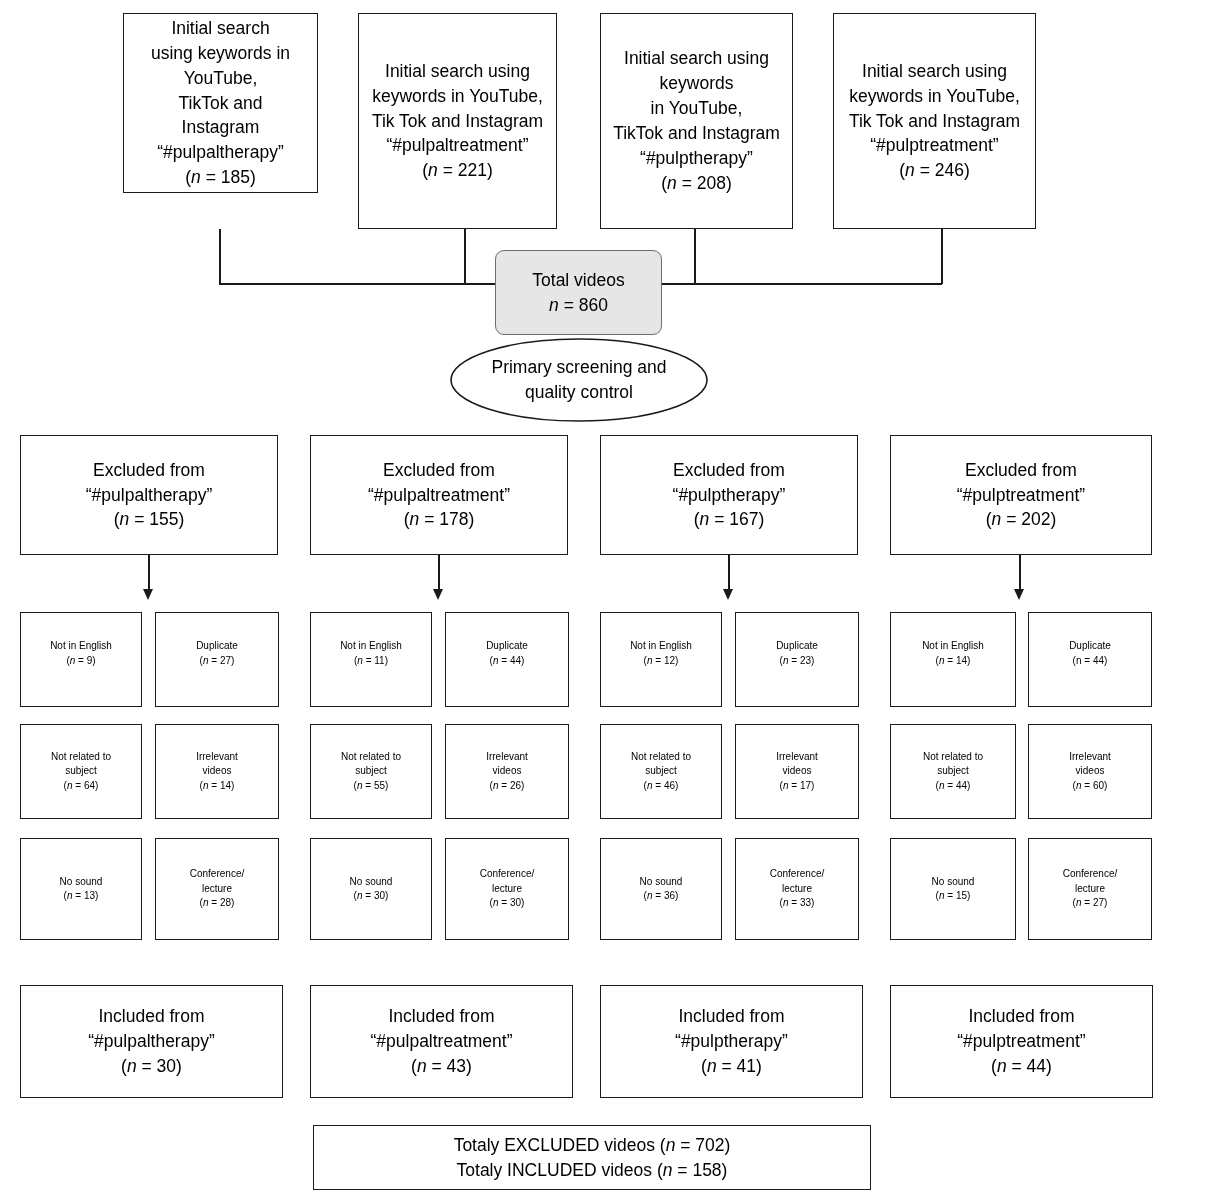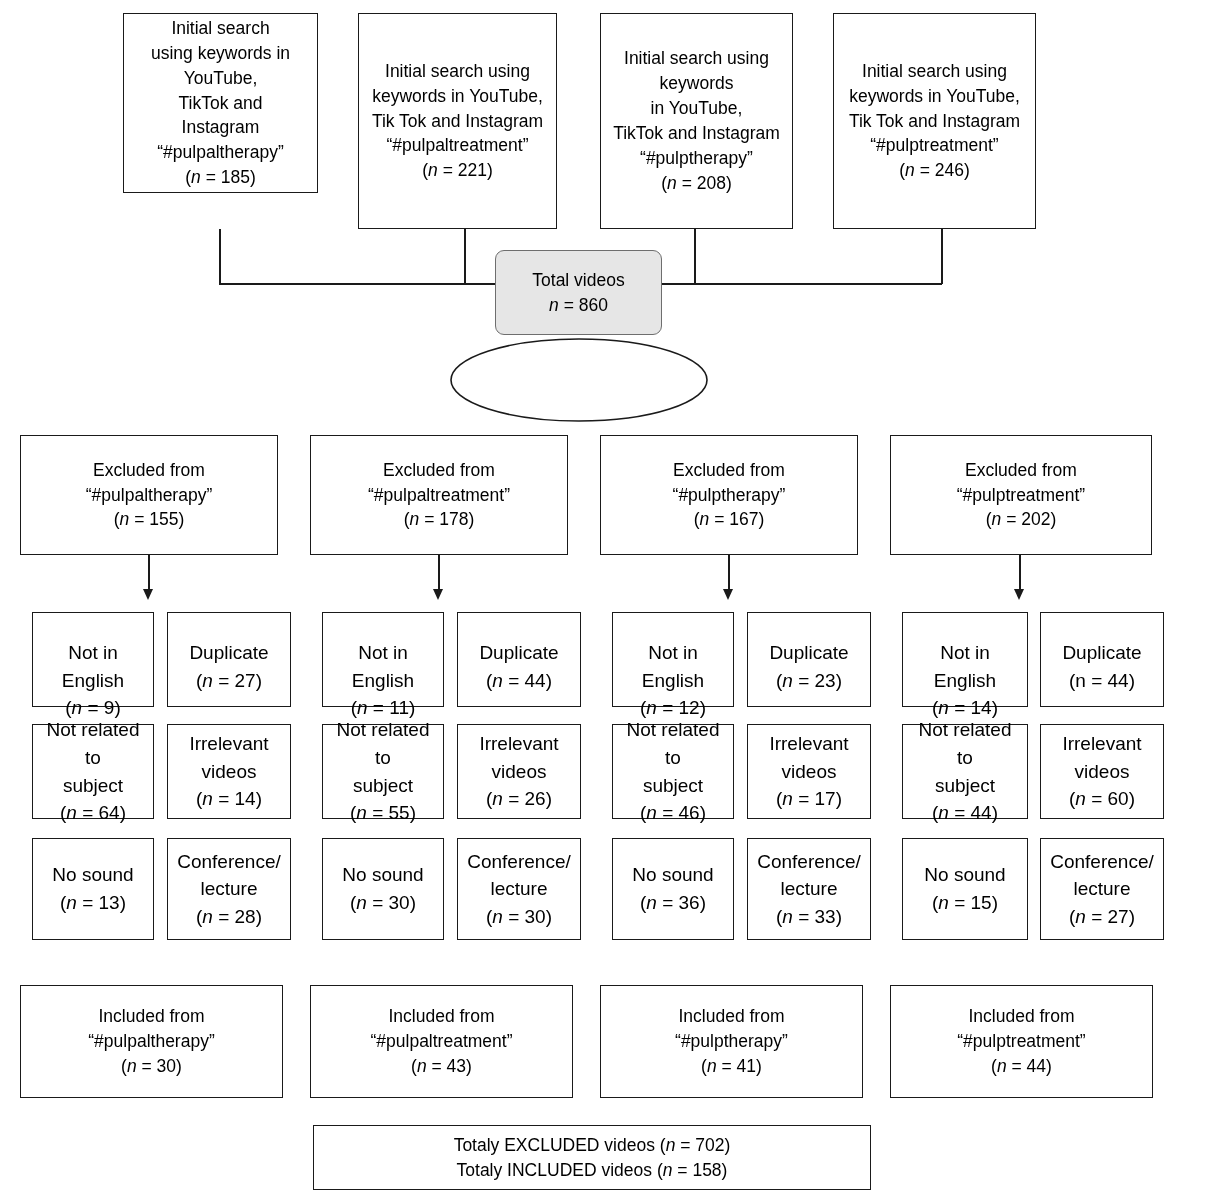--- a/index.html
+++ b/index.html
@@ -52,23 +52,22 @@
     position: absolute;
     top: 0; left: 0;
   }
   .ellipse-wrap .etext {
     position: relative;
     z-index: 2;
   }
   .excluded-box { font-size: 17.5px; }
   .included-box { font-size: 17.5px; }
   .reason-box {
-    font-size: 19px;
+    font-size: 10px;
     line-height: 1.45;
-    margin-left: 12px;
   }
   .reason-box.align-top .inner { margin-bottom: auto; margin-top: 26px; }
   .totals-box { font-size: 17.5px; }
   .ital { font-style: italic; }
   .line {
     position: absolute;
     background: #1a1a1a;
   }
   .vline { width: 1.6px; }
   .hline { height: 1.6px; }
@@ -110,20 +109,21 @@
     <div class="inner">
       <div>Total videos</div>
       <div><span class="ital">n</span> = <span>860</span></div>
     </div>
   </div>
 
   <div class="ellipse-wrap" style="left:450px; top:338px; width:258px; height:84px;">
     <svg width="258" height="84" viewBox="0 0 258 84">
       <ellipse cx="129" cy="42" rx="128" ry="41" fill="#ffffff" stroke="#1a1a1a" stroke-width="1.6"></ellipse>
     </svg>
+    <div class="etext">Primary screening and<br>quality control</div>
   </div>
 
   <div class="box excluded-box" style="left:20px; top:435px; width:258px; height:120px;">
     <div class="inner">Excluded from<br>“#pulpaltherapy”<br>(<i>n</i> = 155)</div>
   </div>
   <div class="box excluded-box" style="left:310px; top:435px; width:258px; height:120px;">
     <div class="inner">Excluded from<br>“#pulpaltreatment”<br>(<i>n</i> = 178)</div>
   </div>
   <div class="box excluded-box" style="left:600px; top:435px; width:258px; height:120px;">
     <div class="inner">Excluded from<br>“#pulptherapy”<br>(<i>n</i> = 167)</div>

